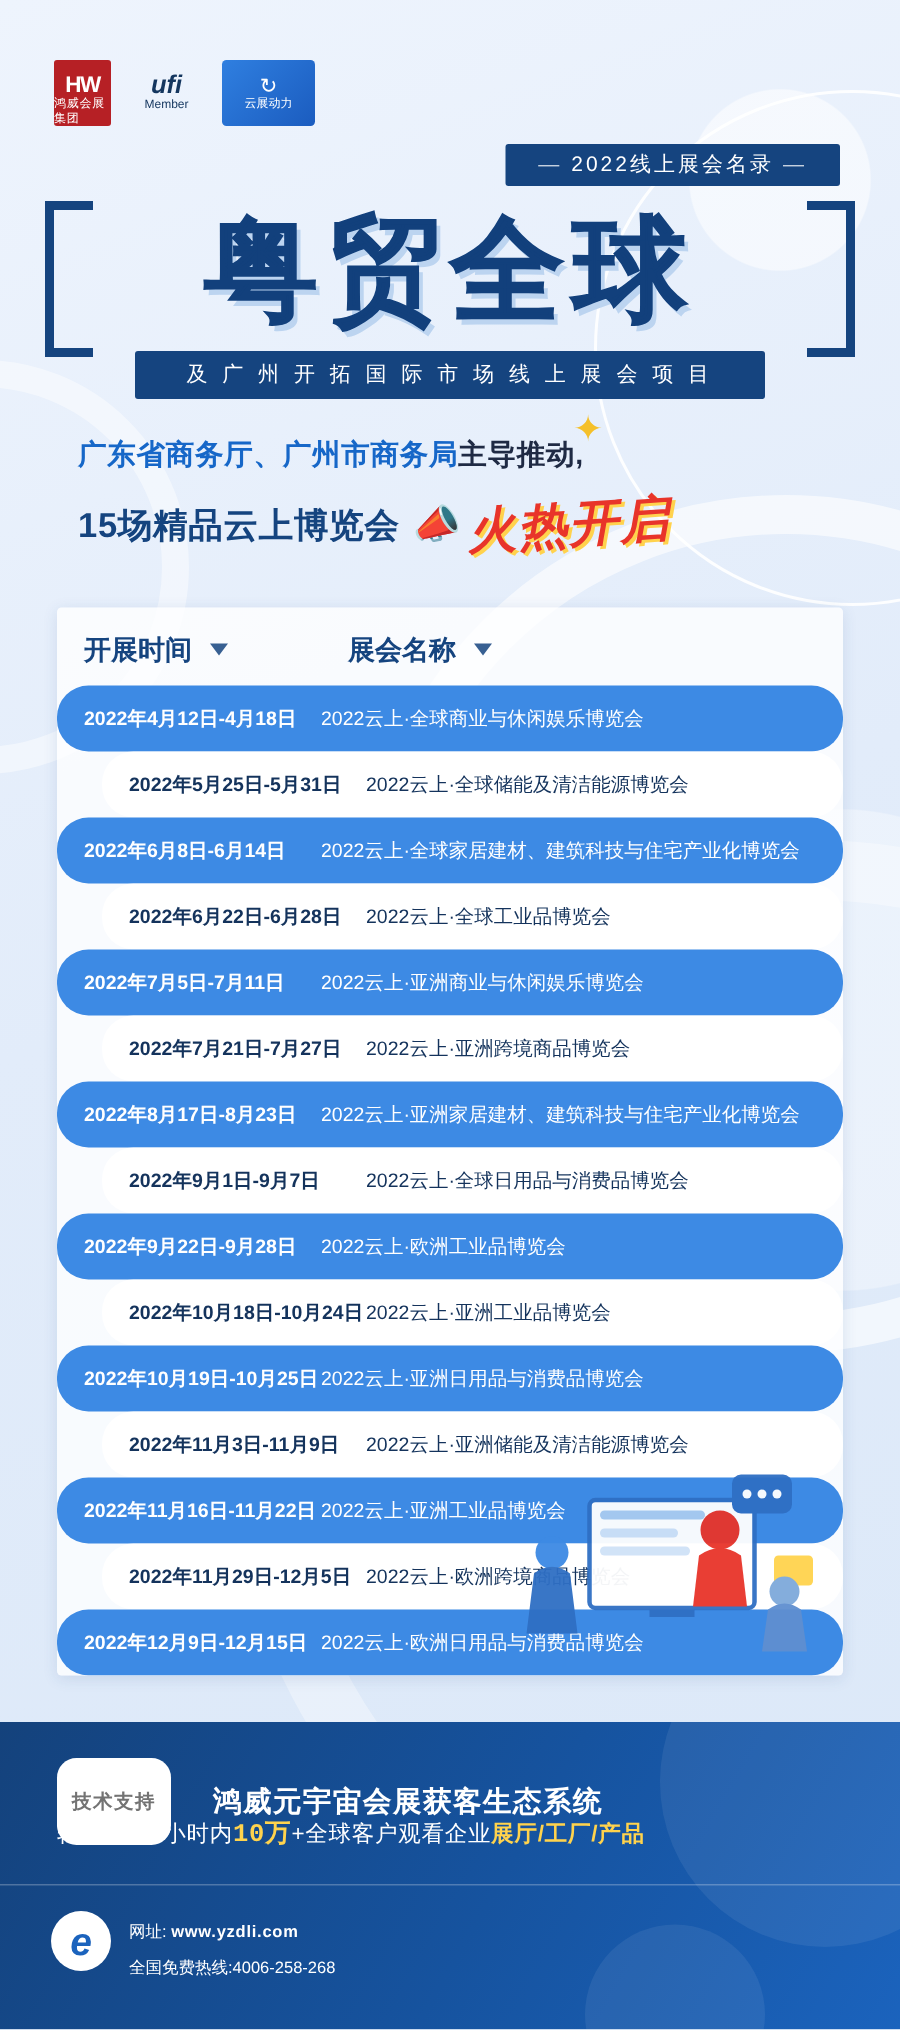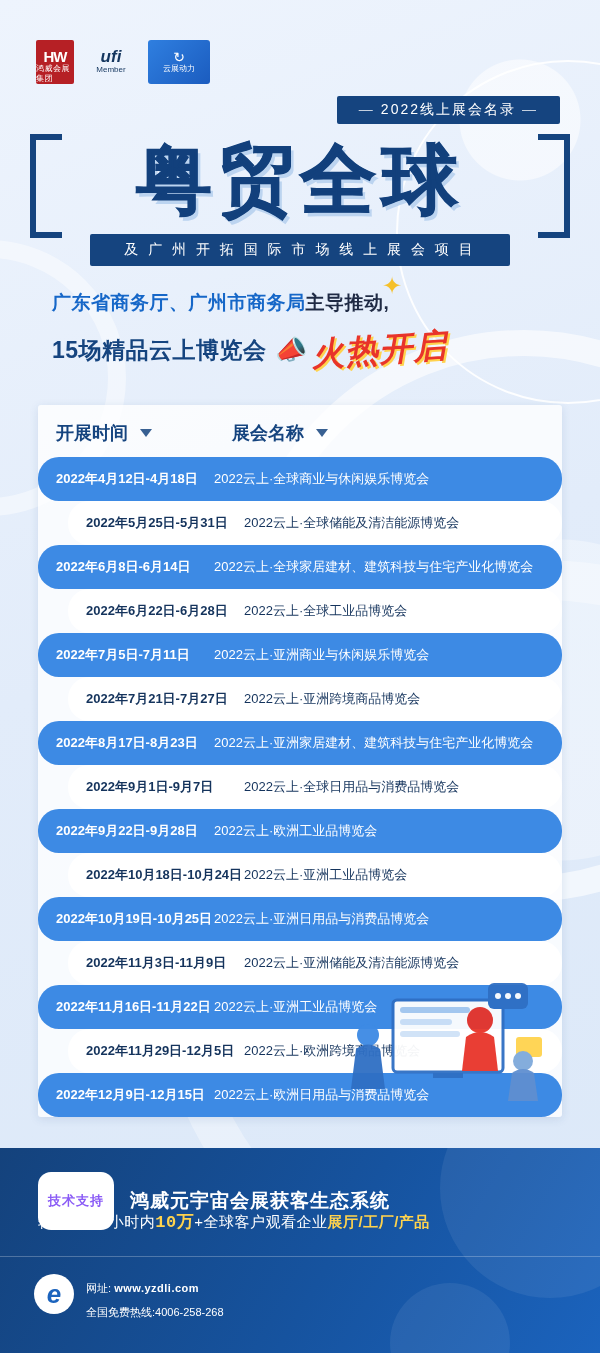--- a/index.html
+++ b/index.html
@@ -108,24 +108,24 @@
   .footer{
     position:absolute;left:0;right:0;bottom:0;height:205px;
     background:linear-gradient(120deg,#14427c 0%,#16539f 55%,#1b63bd 100%);
     color:#fff;overflow:hidden;
   }
   .footer .bubble{position:absolute;border-radius:50%;background:rgba(255,255,255,.07);}
   .b1{width:220px;height:220px;right:-60px;top:-70px;}
   .b2{width:120px;height:120px;right:90px;bottom:-50px;}
   .tech{position:absolute;left:38px;top:24px;display:flex;align-items:center;}
   .tech-badge{
-    background:#ffffff;color:#8b5cf6;font-size:13px;font-weight:bold;
+    background:#ffffff;color:#737373;font-size:13px;font-weight:bold;
     padding:20px 10px;border-radius:13px;letter-spacing:1px;
   }
-  .tech-title{margin-left:16px;font-size:19px;font-weight:bold;letter-spacing:1px;}
+  .tech-title{margin-left:28px;font-size:19px;font-weight:bold;letter-spacing:1px;}
   .tech-sub{position:absolute;left:38px;top:62px;font-size:15px;letter-spacing:.5px;}
   .tech-sub .hl{color:#ffd34d;font-weight:bold;font-size:17px;font-family:Liberation Mono, monospace;}
   .tech-sub .hl2{color:#ffd34d;font-weight:bold;}
   .divider{position:absolute;left:0;right:0;top:108px;height:1px;background:rgba(255,255,255,.25);}
   .contact{position:absolute;left:86px;top:128px;font-size:11px;line-height:24px;}
   .contact .url{font-weight:bold;letter-spacing:.5px;}
   .ie-icon{
     position:absolute;left:34px;top:126px;width:40px;height:40px;border-radius:50%;
     background:#fff;color:#1b63bd;font-size:26px;font-weight:bold;font-style:italic;
     display:flex;align-items:center;justify-content:center;

